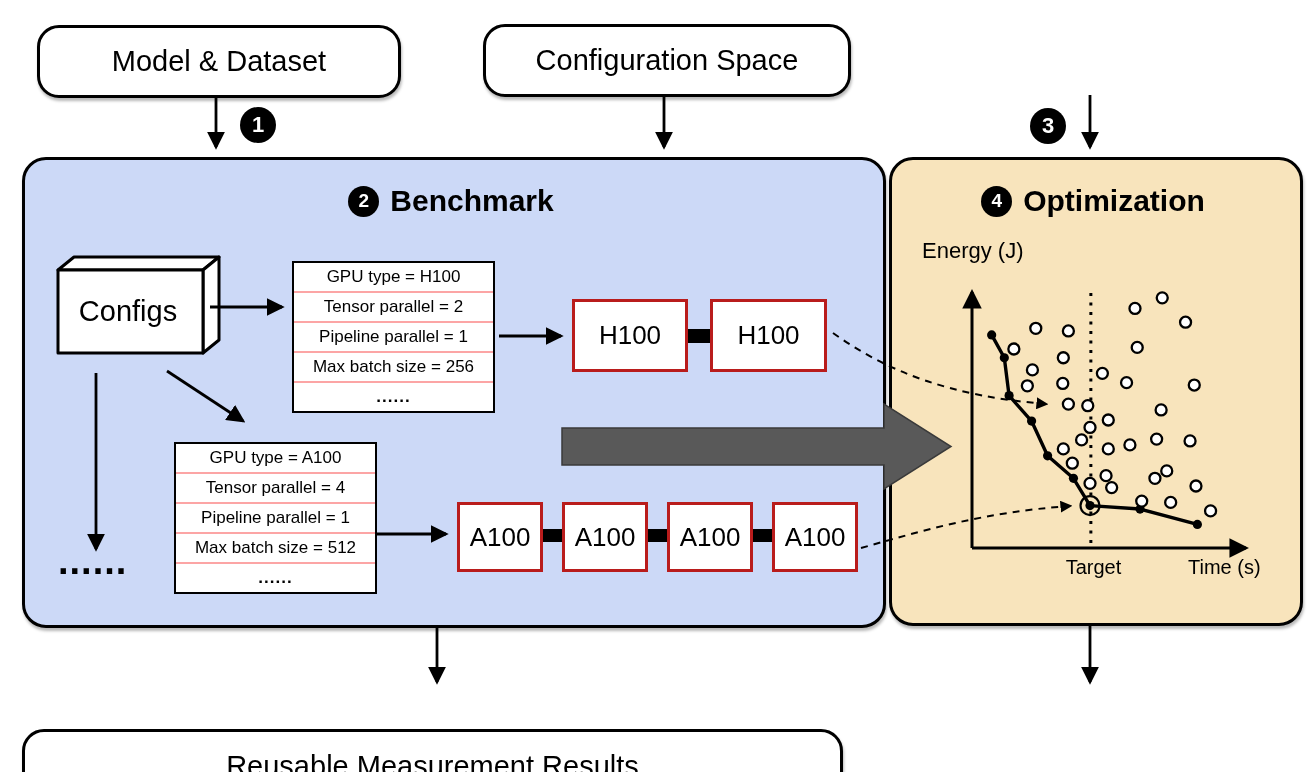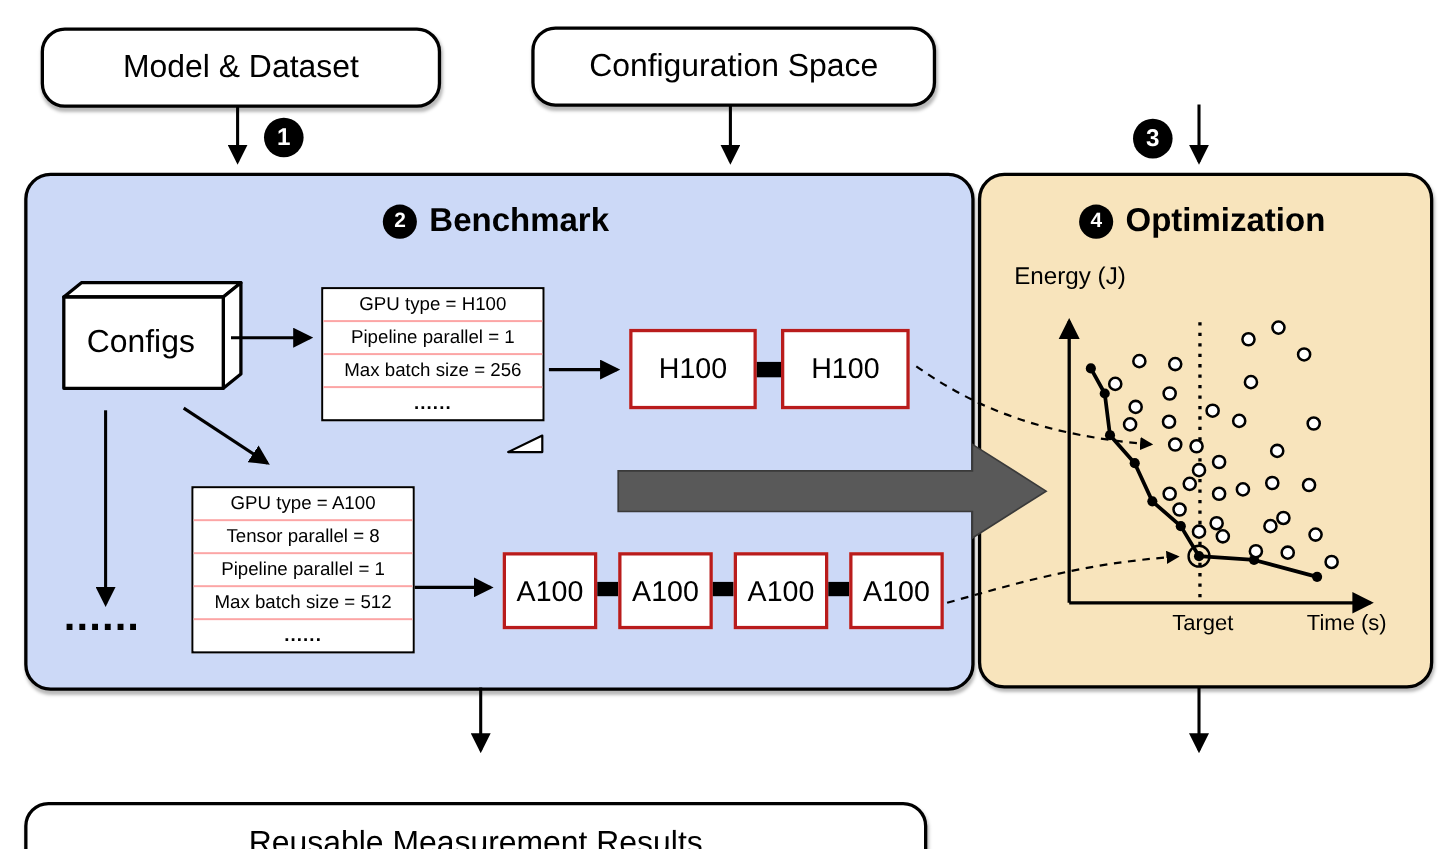--- a/index.html
+++ b/index.html
@@ -157,28 +157,29 @@
   </div>
   <div class="ptitle" style="left:889px;top:184px;width:408px;">
     <span class="tbadge">4</span>
     <span>Optimization</span>
   </div>
 
   <div class="abs" style="left:58px;top:270px;width:118px;height:83px;display:flex;align-items:center;justify-content:center;font-size:29px;margin-left:11px;">Configs</div>
 
   <div class="card" style="left:292px;top:261px;">
     <div class="row">GPU type = H100</div>
+    <div class="row">Tensor parallel = 2</div>
     <div class="row">Pipeline parallel = 1</div>
     <div class="row">Max batch size = 256</div>
     <div class="row">......</div>
   </div>
 
   <div class="card" style="left:174px;top:442px;">
     <div class="row">GPU type = A100</div>
-    <div class="row">Tensor parallel = 8</div>
+    <div class="row">Tensor parallel = 4</div>
     <div class="row">Pipeline parallel = 1</div>
     <div class="row">Max batch size = 512</div>
     <div class="row">......</div>
   </div>
 
   <div class="dots" style="left:58px;top:556px;width:90px;">......</div>
 
   <div class="node" style="left:572px;top:299px;width:116px;height:73px;">H100</div>
   <div class="link" style="left:688px;top:329px;width:22px;height:14px;"></div>
   <div class="node" style="left:710px;top:299px;width:117px;height:73px;">H100</div>

